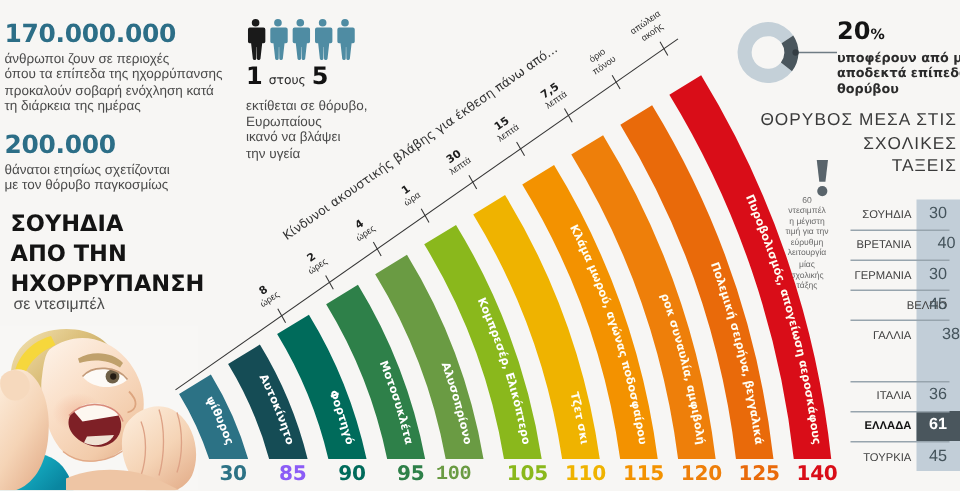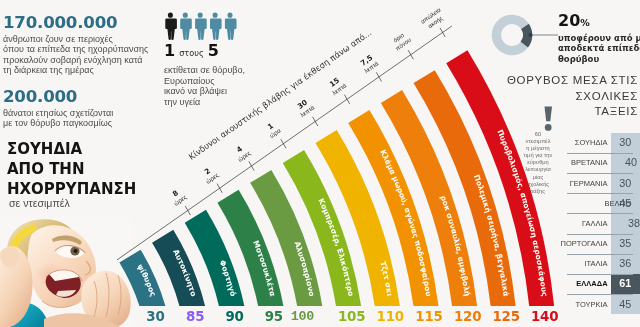--- a/index.html
+++ b/index.html
@@ -184,25 +184,20 @@
   <div class="abs" style="left:0px;top:193.1px;width:640px;height:20.2px;">
     <div class="abs" style="left:566.5px;top:0px;width:66.0px;height:1px;background:#97a4ad;"></div>
     <div style="position:absolute;left:0;top:5.6px;width:607.6px;text-align:right;font-size:7.5px;font-weight:normal;color:#3f3f3f;white-space:nowrap;line-height:9px;padding-left:24px;">ΒΕΛΓΙΟ</div>
     <div style="position:absolute;left:610.6px;top:4.6px;width:29.399999999999977px;text-align:center;font-size:10.8px;font-weight:normal;color:#44535b;line-height:11px;">45</div>
   </div>
   <div class="abs" style="left:0px;top:213.3px;width:576px;height:20.2px;">
     <div class="abs" style="left:566.5px;top:0px;width:66.0px;height:1px;background:#97a4ad;"></div>
     <div style="position:absolute;left:0;top:5.6px;width:607.6px;text-align:right;font-size:7.5px;font-weight:normal;color:#3f3f3f;white-space:nowrap;line-height:9px;">ΓΑΛΛΙΑ</div>
     <div style="position:absolute;left:610.6px;top:4.6px;width:29.399999999999977px;text-align:right;font-size:10.8px;font-weight:normal;color:#44535b;line-height:11px;">38</div>
   </div>
-  <div class="abs" style="left:0px;top:233.5px;width:640px;height:20.2px;">
-    <div class="abs" style="left:566.5px;top:0px;width:66.0px;height:1px;background:#97a4ad;"></div>
-    <div style="position:absolute;left:0;top:5.6px;width:607.6px;text-align:right;font-size:7.5px;font-weight:normal;color:#3f3f3f;white-space:nowrap;line-height:9px;">ΠΟΡΤΟΓΑΛΙΑ</div>
-    <div style="position:absolute;left:610.6px;top:4.6px;width:29.399999999999977px;text-align:center;font-size:10.8px;font-weight:normal;color:#44535b;line-height:11px;">35</div>
-  </div>
   <div class="abs" style="left:0px;top:253.7px;width:640px;height:20.2px;">
     <div class="abs" style="left:566.5px;top:0px;width:66.0px;height:1px;background:#97a4ad;"></div>
     <div style="position:absolute;left:0;top:5.6px;width:607.6px;text-align:right;font-size:7.5px;font-weight:normal;color:#3f3f3f;white-space:nowrap;line-height:9px;">ΙΤΑΛΙΑ</div>
     <div style="position:absolute;left:610.6px;top:4.6px;width:29.399999999999977px;text-align:center;font-size:10.8px;font-weight:normal;color:#44535b;line-height:11px;">36</div>
   </div>
   <div class="abs" style="left:610.6px;top:273.9px;width:29.399999999999977px;height:20.2px;background:#4a565d;"></div>
   <div class="abs" style="left:0px;top:273.9px;width:640px;height:20.2px;">
     <div class="abs" style="left:566.5px;top:0px;width:66.0px;height:1px;background:#97a4ad;"></div>
     <div style="position:absolute;left:0;top:5.6px;width:607.6px;text-align:right;font-size:7.5px;font-weight:bold;color:#111;white-space:nowrap;line-height:9px;">ΕΛΛΑΔΑ</div>
     <div style="position:absolute;left:610.6px;top:4.6px;width:29.399999999999977px;text-align:center;font-size:10.8px;font-weight:bold;color:#ffffff;line-height:11px;">61</div>

